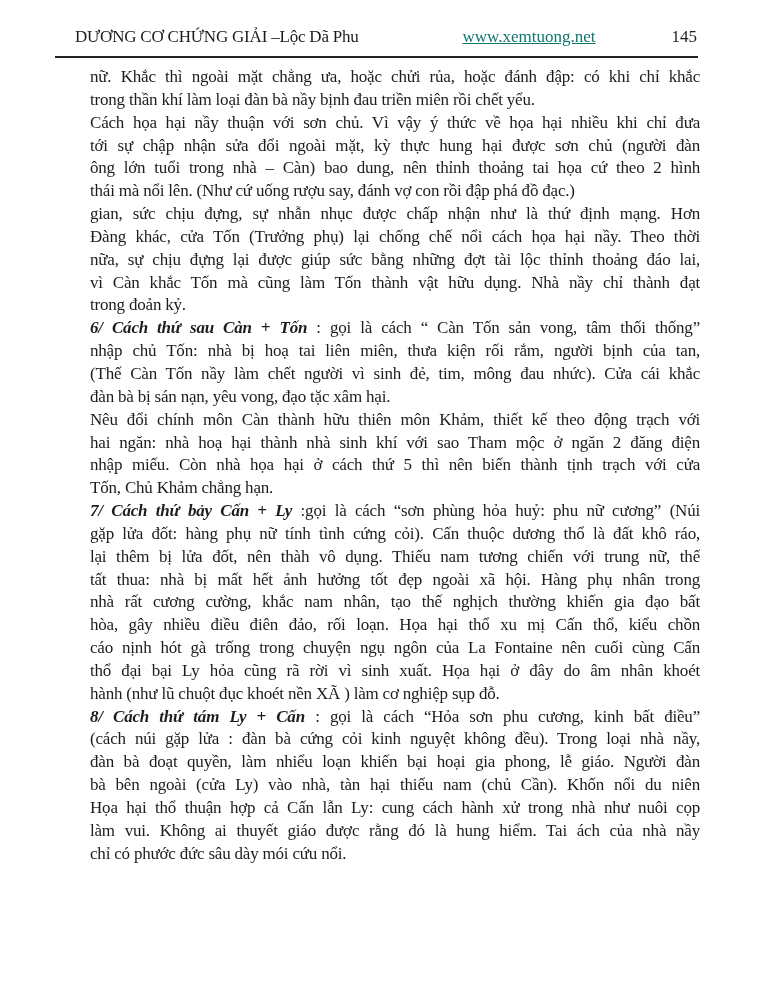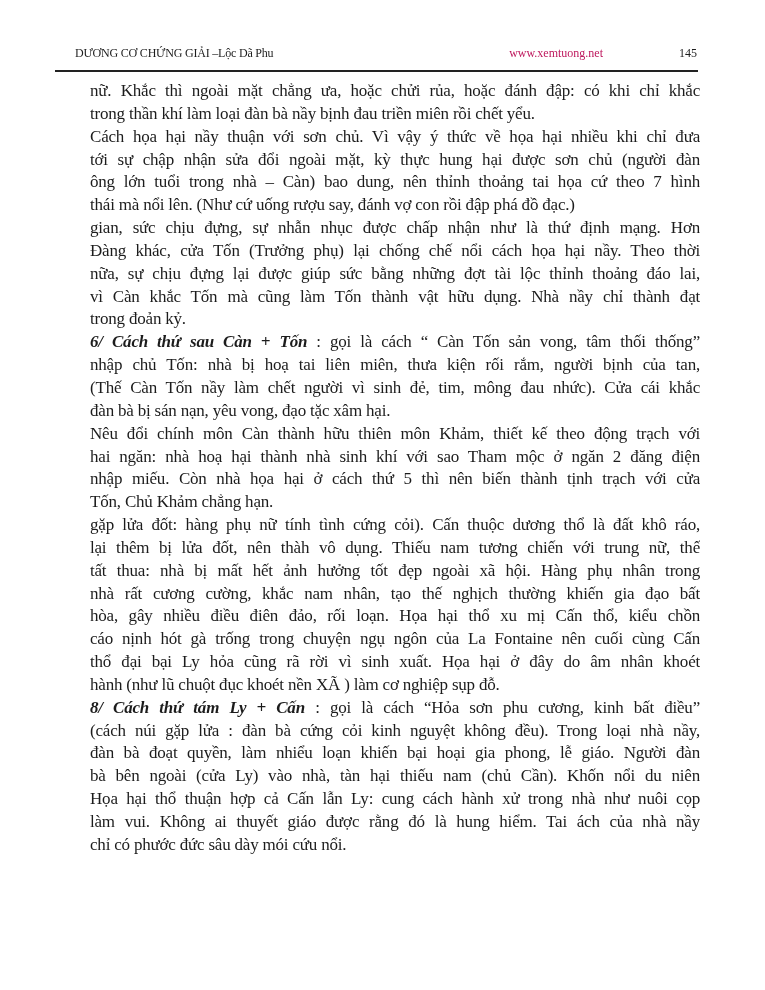--- a/index.html
+++ b/index.html
@@ -8,27 +8,28 @@
     width: 765px;
     height: 990px;
     background: #ffffff;
     color: #1c1c1c;
     font-family: "Liberation Serif", "DejaVu Serif", serif;
     overflow: hidden;
   }
   .header {
     display: flex;
     align-items: baseline;
-    padding: 46px 68px 0 75px;
-    font-size: 12px;
+    padding: 27px 68px 0 75px;
+    font-size: 17px;
     white-space: nowrap;
   }
   .header .title { flex: 1 1 auto; letter-spacing: -0.2px; }
   .header .link {
-    color: #be185d;
+    color: #0f766e;
+    text-decoration: underline;
     cursor: pointer;
   }
   .header .pageno { margin-left: 76px; }
   .rule {
     margin: 9px 67px 0 55px;
     border: 0;
     border-top: 2px solid #222222;
     height: 0;
   }
   .body {
@@ -56,35 +57,36 @@
     <span class="title">DƯƠNG CƠ CHỨNG GIẢI –Lộc Dã Phu</span>
     <span class="link">www.xemtuong.net</span>
     <span class="pageno">145</span>
   </div>
   <hr class="rule">
   <div class="body">
       <div class="line"><span>nữ. Khắc thì ngoài mặt chẳng ưa, hoặc chửi rủa, hoặc đánh đập: có khi chỉ khắc</span></div>
       <div class="line last"><span>trong thần khí làm loại đàn bà nầy bịnh đau triền miên rồi chết yểu.</span></div>
       <div class="line"><span>Cách họa hại nầy thuận với sơn chủ. Vì vậy ý thức về họa hại nhiều khi chỉ đưa</span></div>
       <div class="line"><span>tới sự chập nhận sửa đổi ngoài mặt, kỳ thực hung hại được sơn chủ (người đàn</span></div>
-      <div class="line"><span>ông lớn tuổi trong nhà – Càn) bao dung, nên thỉnh thoảng tai họa cứ theo 7 hình</span></div>
+      <div class="line"><span>ông lớn tuổi trong nhà – Càn) bao dung, nên thỉnh thoảng tai họa cứ theo 2 hình</span></div>
       <div class="line last"><span>thái mà nổi lên. (Như cứ uống rượu say, đánh vợ con rồi đập phá đồ đạc.)</span></div>
       <div class="line"><span>gian, sức chịu đựng, sự nhẫn nhục được chấp nhận như là thứ định mạng. Hơn</span></div>
       <div class="line"><span>Đàng khác, cửa Tốn (Trưởng phụ) lại chống chế nổi cách họa hại nầy. Theo thời</span></div>
       <div class="line"><span>nữa, sự chịu đựng lại được giúp sức bằng những đợt tài lộc thỉnh thoảng đáo lai,</span></div>
       <div class="line"><span>vì Càn khắc Tốn mà cũng làm Tốn thành vật hữu dụng. Nhà nầy chỉ thành đạt</span></div>
       <div class="line last"><span>trong đoản kỷ.</span></div>
       <div class="line"><span class="italic">6/ Cách thứ sau Càn + Tốn</span><span> : gọi là cách “ Càn Tốn sản vong, tâm thối thống”</span></div>
       <div class="line"><span>nhập chủ Tốn: nhà bị hoạ tai liên miên, thưa kiện rối rắm, người bịnh của tan,</span></div>
       <div class="line"><span>(Thế Càn Tốn nầy làm chết người vì sinh đẻ, tim, mông đau nhức). Cửa cái khắc</span></div>
       <div class="line last"><span>đàn bà bị sán nạn, yêu vong, đạo tặc xâm hại.</span></div>
       <div class="line"><span>Nêu đổi chính môn Càn thành hữu thiên môn Khảm, thiết kế theo động trạch với</span></div>
       <div class="line"><span>hai ngăn: nhà hoạ hại thành nhà sinh khí với sao Tham mộc ở ngăn 2 đăng điện</span></div>
       <div class="line"><span>nhập miếu. Còn nhà họa hại ở cách thứ 5 thì nên biến thành tịnh trạch với cửa</span></div>
       <div class="line last"><span>Tốn, Chủ Khảm chẳng hạn.</span></div>
+      <div class="line"><span class="italic">7/ Cách thứ bảy Cấn + Ly</span><span> :gọi là cách “sơn phùng hỏa huỷ: phu nữ cương” (Núi</span></div>
       <div class="line"><span>gặp lửa đốt: hàng phụ nữ tính tình cứng cỏi). Cấn thuộc dương thổ là đất khô ráo,</span></div>
       <div class="line"><span>lại thêm bị lửa đốt, nên thàh vô dụng. Thiếu nam tương chiến với trung nữ, thế</span></div>
       <div class="line"><span>tất thua: nhà bị mất hết ảnh hưởng tốt đẹp ngoài xã hội. Hàng phụ nhân trong</span></div>
       <div class="line"><span>nhà rất cương cường, khắc nam nhân, tạo thế nghịch thường khiến gia đạo bất</span></div>
       <div class="line"><span>hòa, gây nhiều điều điên đảo, rối loạn. Họa hại thổ xu mị Cấn thổ, kiểu chồn</span></div>
       <div class="line"><span>cáo nịnh hót gà trống trong chuyện ngụ ngôn của La Fontaine nên cuối cùng Cấn</span></div>
       <div class="line"><span>thổ đại bại Ly hỏa cũng rã rời vì sinh xuất. Họa hại ở đây do âm nhân khoét</span></div>
       <div class="line last"><span>hành (như lũ chuột đục khoét nền XÃ ) làm cơ nghiệp sụp đỗ.</span></div>
       <div class="line"><span class="italic">8/ Cách thứ tám Ly + Cấn</span><span> : gọi là cách “Hỏa sơn phu cương, kinh bất điều”</span></div>
       <div class="line"><span>(cách núi gặp lửa : đàn bà cứng cỏi kinh nguyệt không đều). Trong loại nhà nầy,</span></div>

